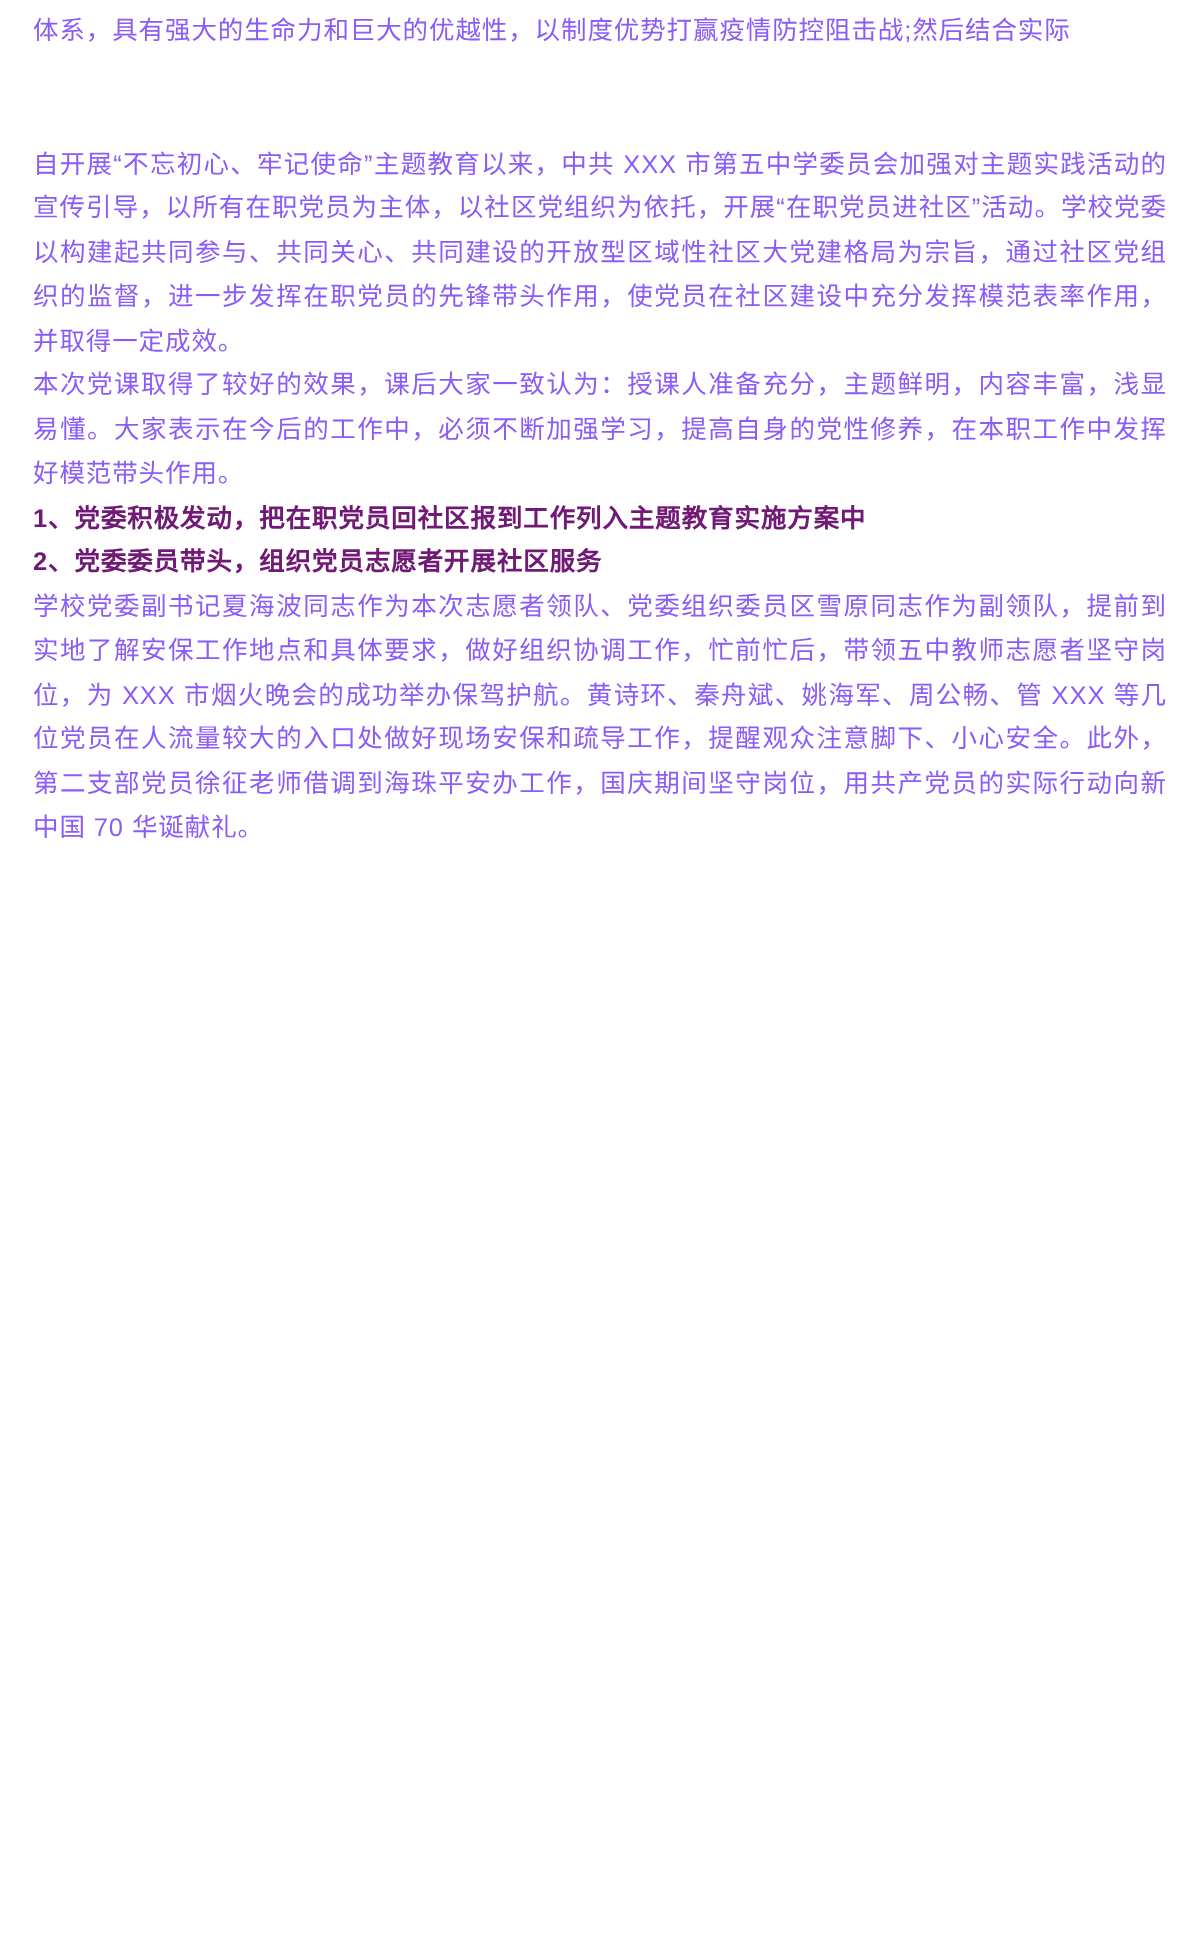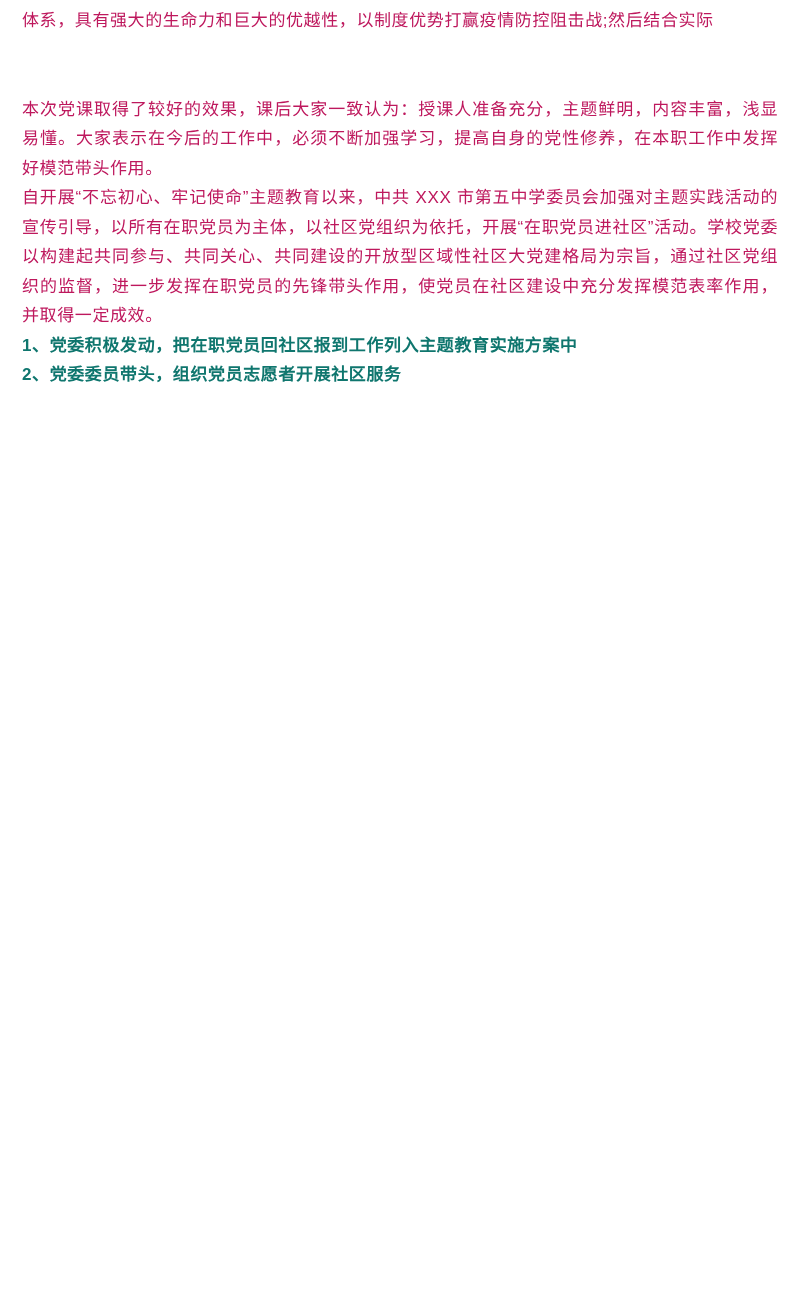--- a/index.html
+++ b/index.html
@@ -16,35 +16,36 @@
   .doc {
     padding: 6px 22px 0 22px;
     box-sizing: border-box;
     width: 800px;
   }
   .para {
     margin: 0;
     font-size: 17px;
     line-height: 29.5px;
     letter-spacing: 0.6px;
-    color: #be185d;
+    color: #8b5cf6;
     text-align: justify;
     word-break: break-all;
   }
   .para.heading {
     font-weight: 700;
-    color: #0f766e;
+    color: #701a75;
   }
   .gap {
     height: 59px;
   }
 </style>
 </head>
 <body>
 
 <div class="doc">
   <p class="para">体系，具有强大的生命力和巨大的优越性，以制度优势打赢疫情防控阻击战;然后结合实际</p>
   <div class="gap"></div>
+  <p class="para">自开展“不忘初心、牢记使命”主题教育以来，中共 XXX 市第五中学委员会加强对主题实践活动的宣传引导，以所有在职党员为主体，以社区党组织为依托，开展“在职党员进社区”活动。学校党委以构建起共同参与、共同关心、共同建设的开放型区域性社区大党建格局为宗旨，通过社区党组织的监督，进一步发挥在职党员的先锋带头作用，使党员在社区建设中充分发挥模范表率作用，并取得一定成效。</p>
   <p class="para">本次党课取得了较好的效果，课后大家一致认为：授课人准备充分，主题鲜明，内容丰富，浅显易懂。大家表示在今后的工作中，必须不断加强学习，提高自身的党性修养，在本职工作中发挥好模范带头作用。</p>
-  <p class="para">自开展“不忘初心、牢记使命”主题教育以来，中共 XXX 市第五中学委员会加强对主题实践活动的宣传引导，以所有在职党员为主体，以社区党组织为依托，开展“在职党员进社区”活动。学校党委以构建起共同参与、共同关心、共同建设的开放型区域性社区大党建格局为宗旨，通过社区党组织的监督，进一步发挥在职党员的先锋带头作用，使党员在社区建设中充分发挥模范表率作用，并取得一定成效。</p>
   <p class="para heading">1、党委积极发动，把在职党员回社区报到工作列入主题教育实施方案中</p>
   <p class="para heading">2、党委委员带头，组织党员志愿者开展社区服务</p>
+  <p class="para">学校党委副书记夏海波同志作为本次志愿者领队、党委组织委员区雪原同志作为副领队，提前到实地了解安保工作地点和具体要求，做好组织协调工作，忙前忙后，带领五中教师志愿者坚守岗位，为 XXX 市烟火晚会的成功举办保驾护航。黄诗环、秦舟斌、姚海军、周公畅、管 XXX 等几位党员在人流量较大的入口处做好现场安保和疏导工作，提醒观众注意脚下、小心安全。此外，第二支部党员徐征老师借调到海珠平安办工作，国庆期间坚守岗位，用共产党员的实际行动向新中国 70 华诞献礼。</p>
 </div>
 
 </body></html>

